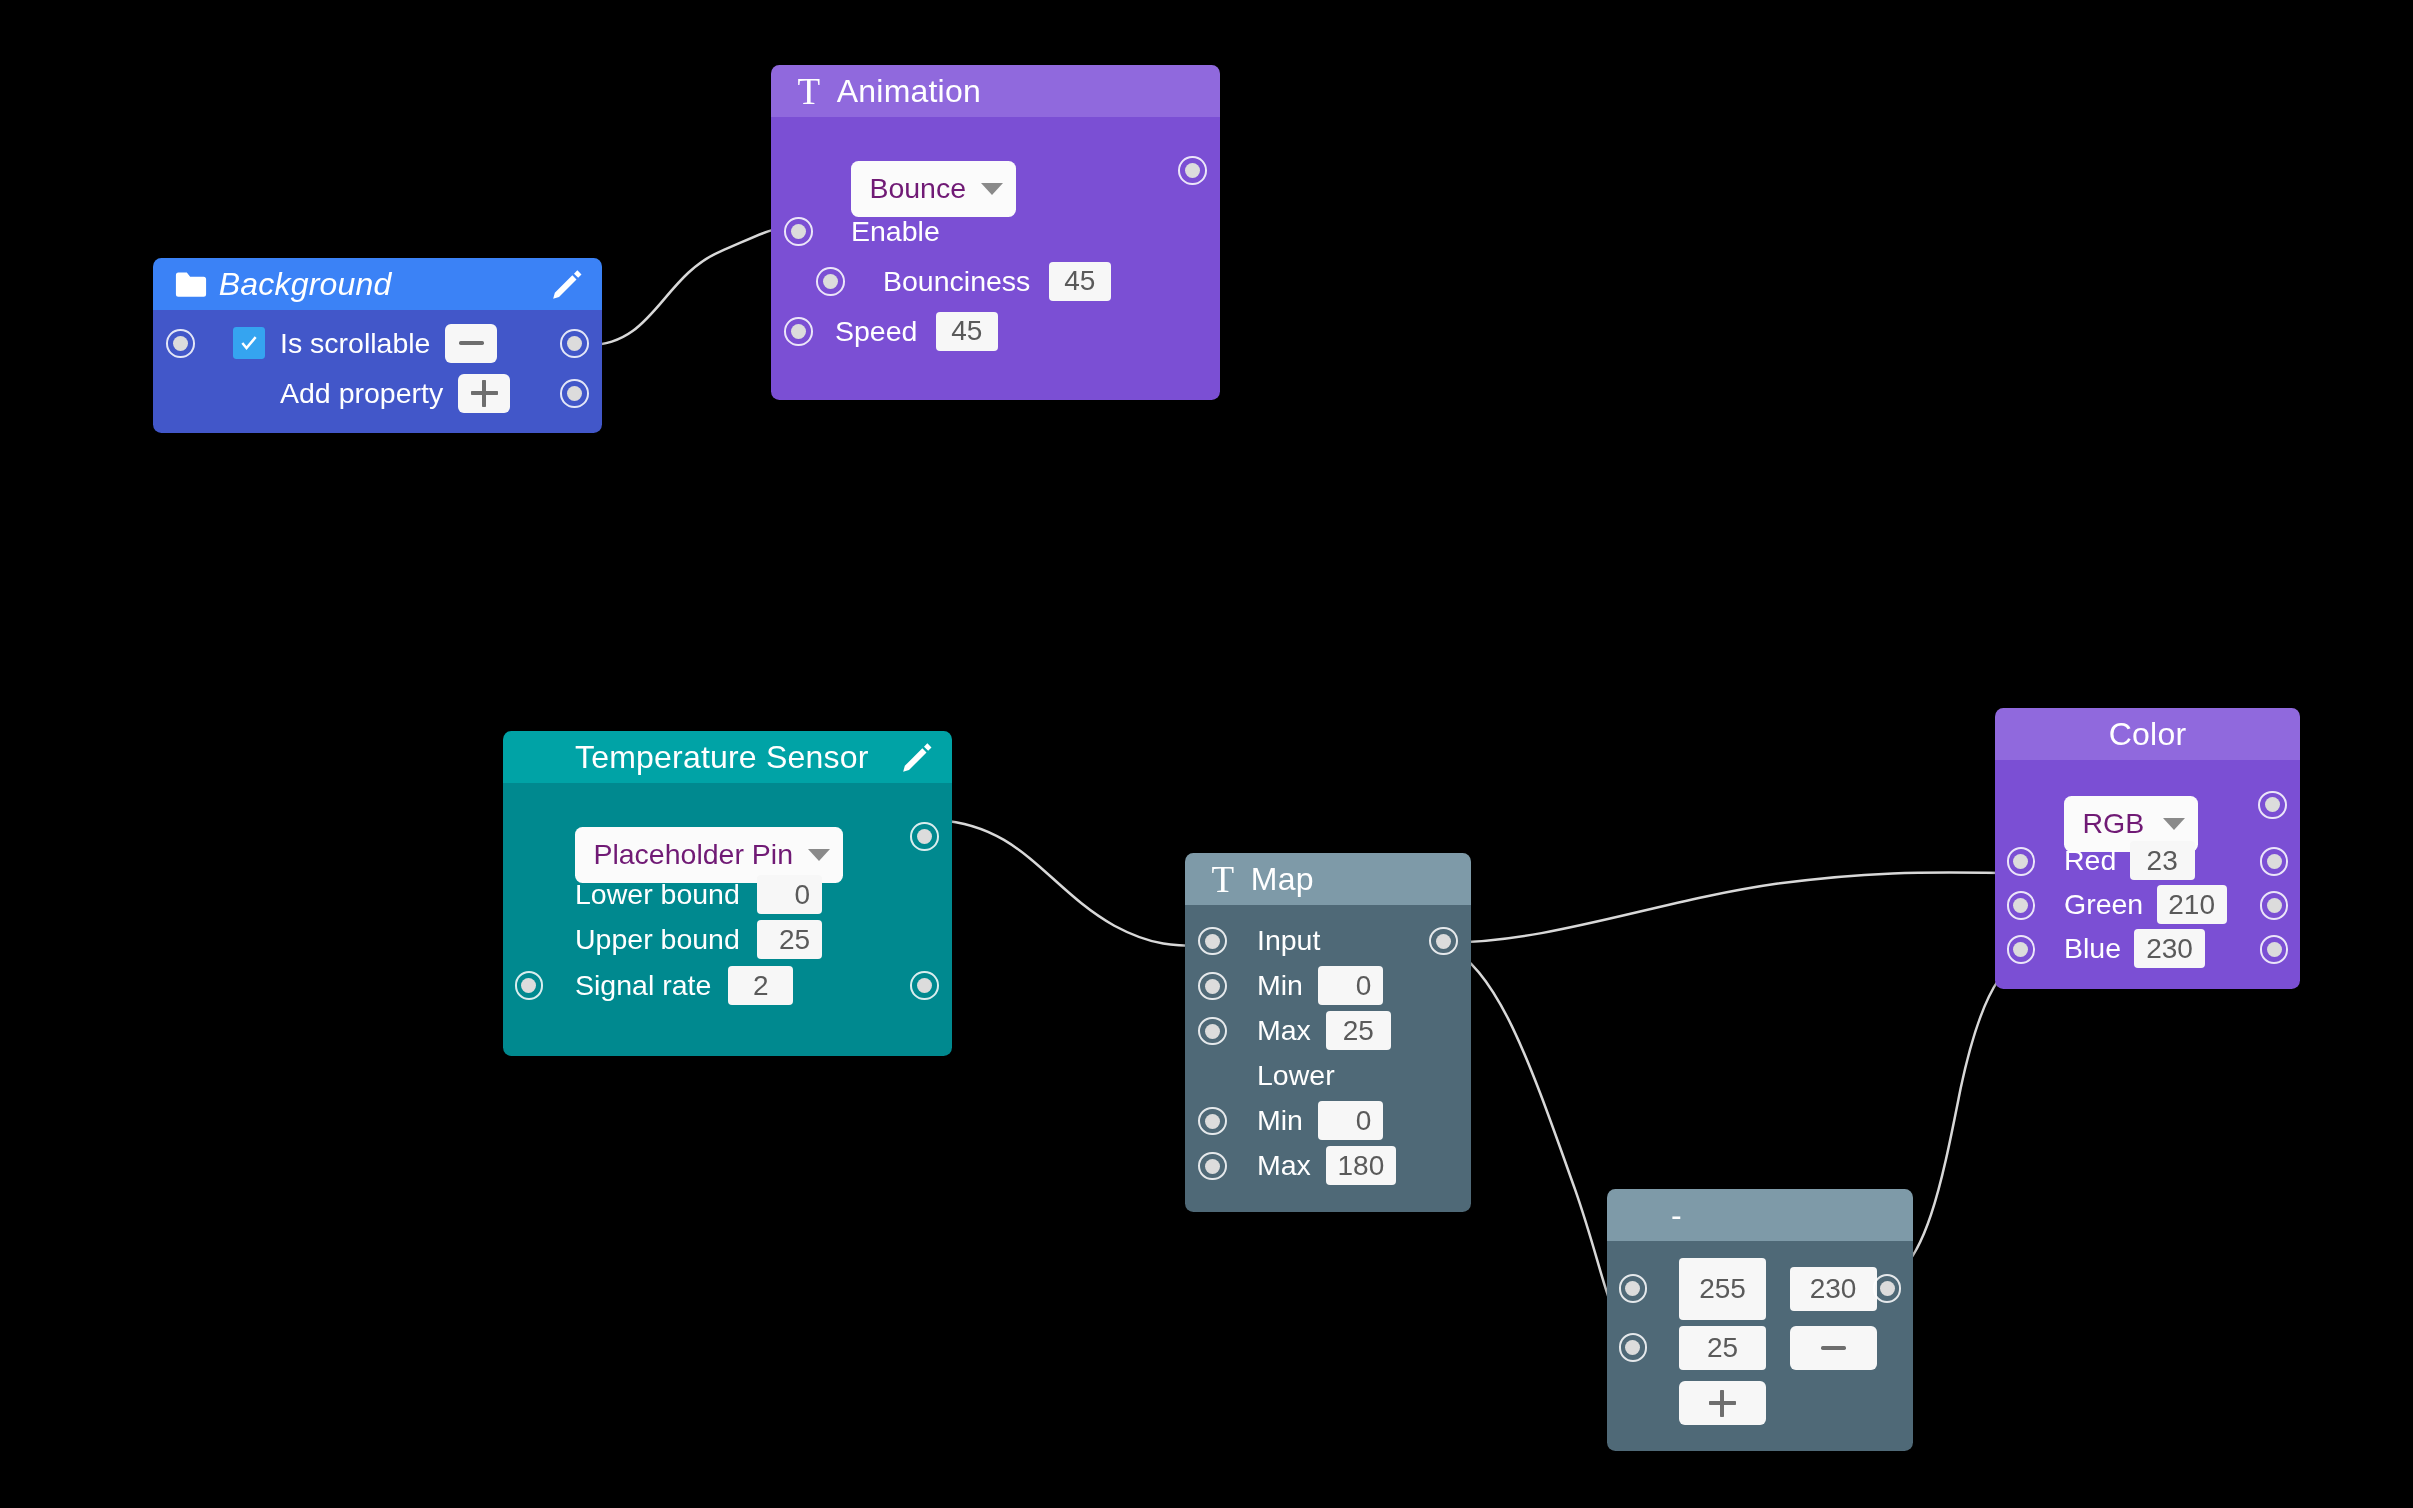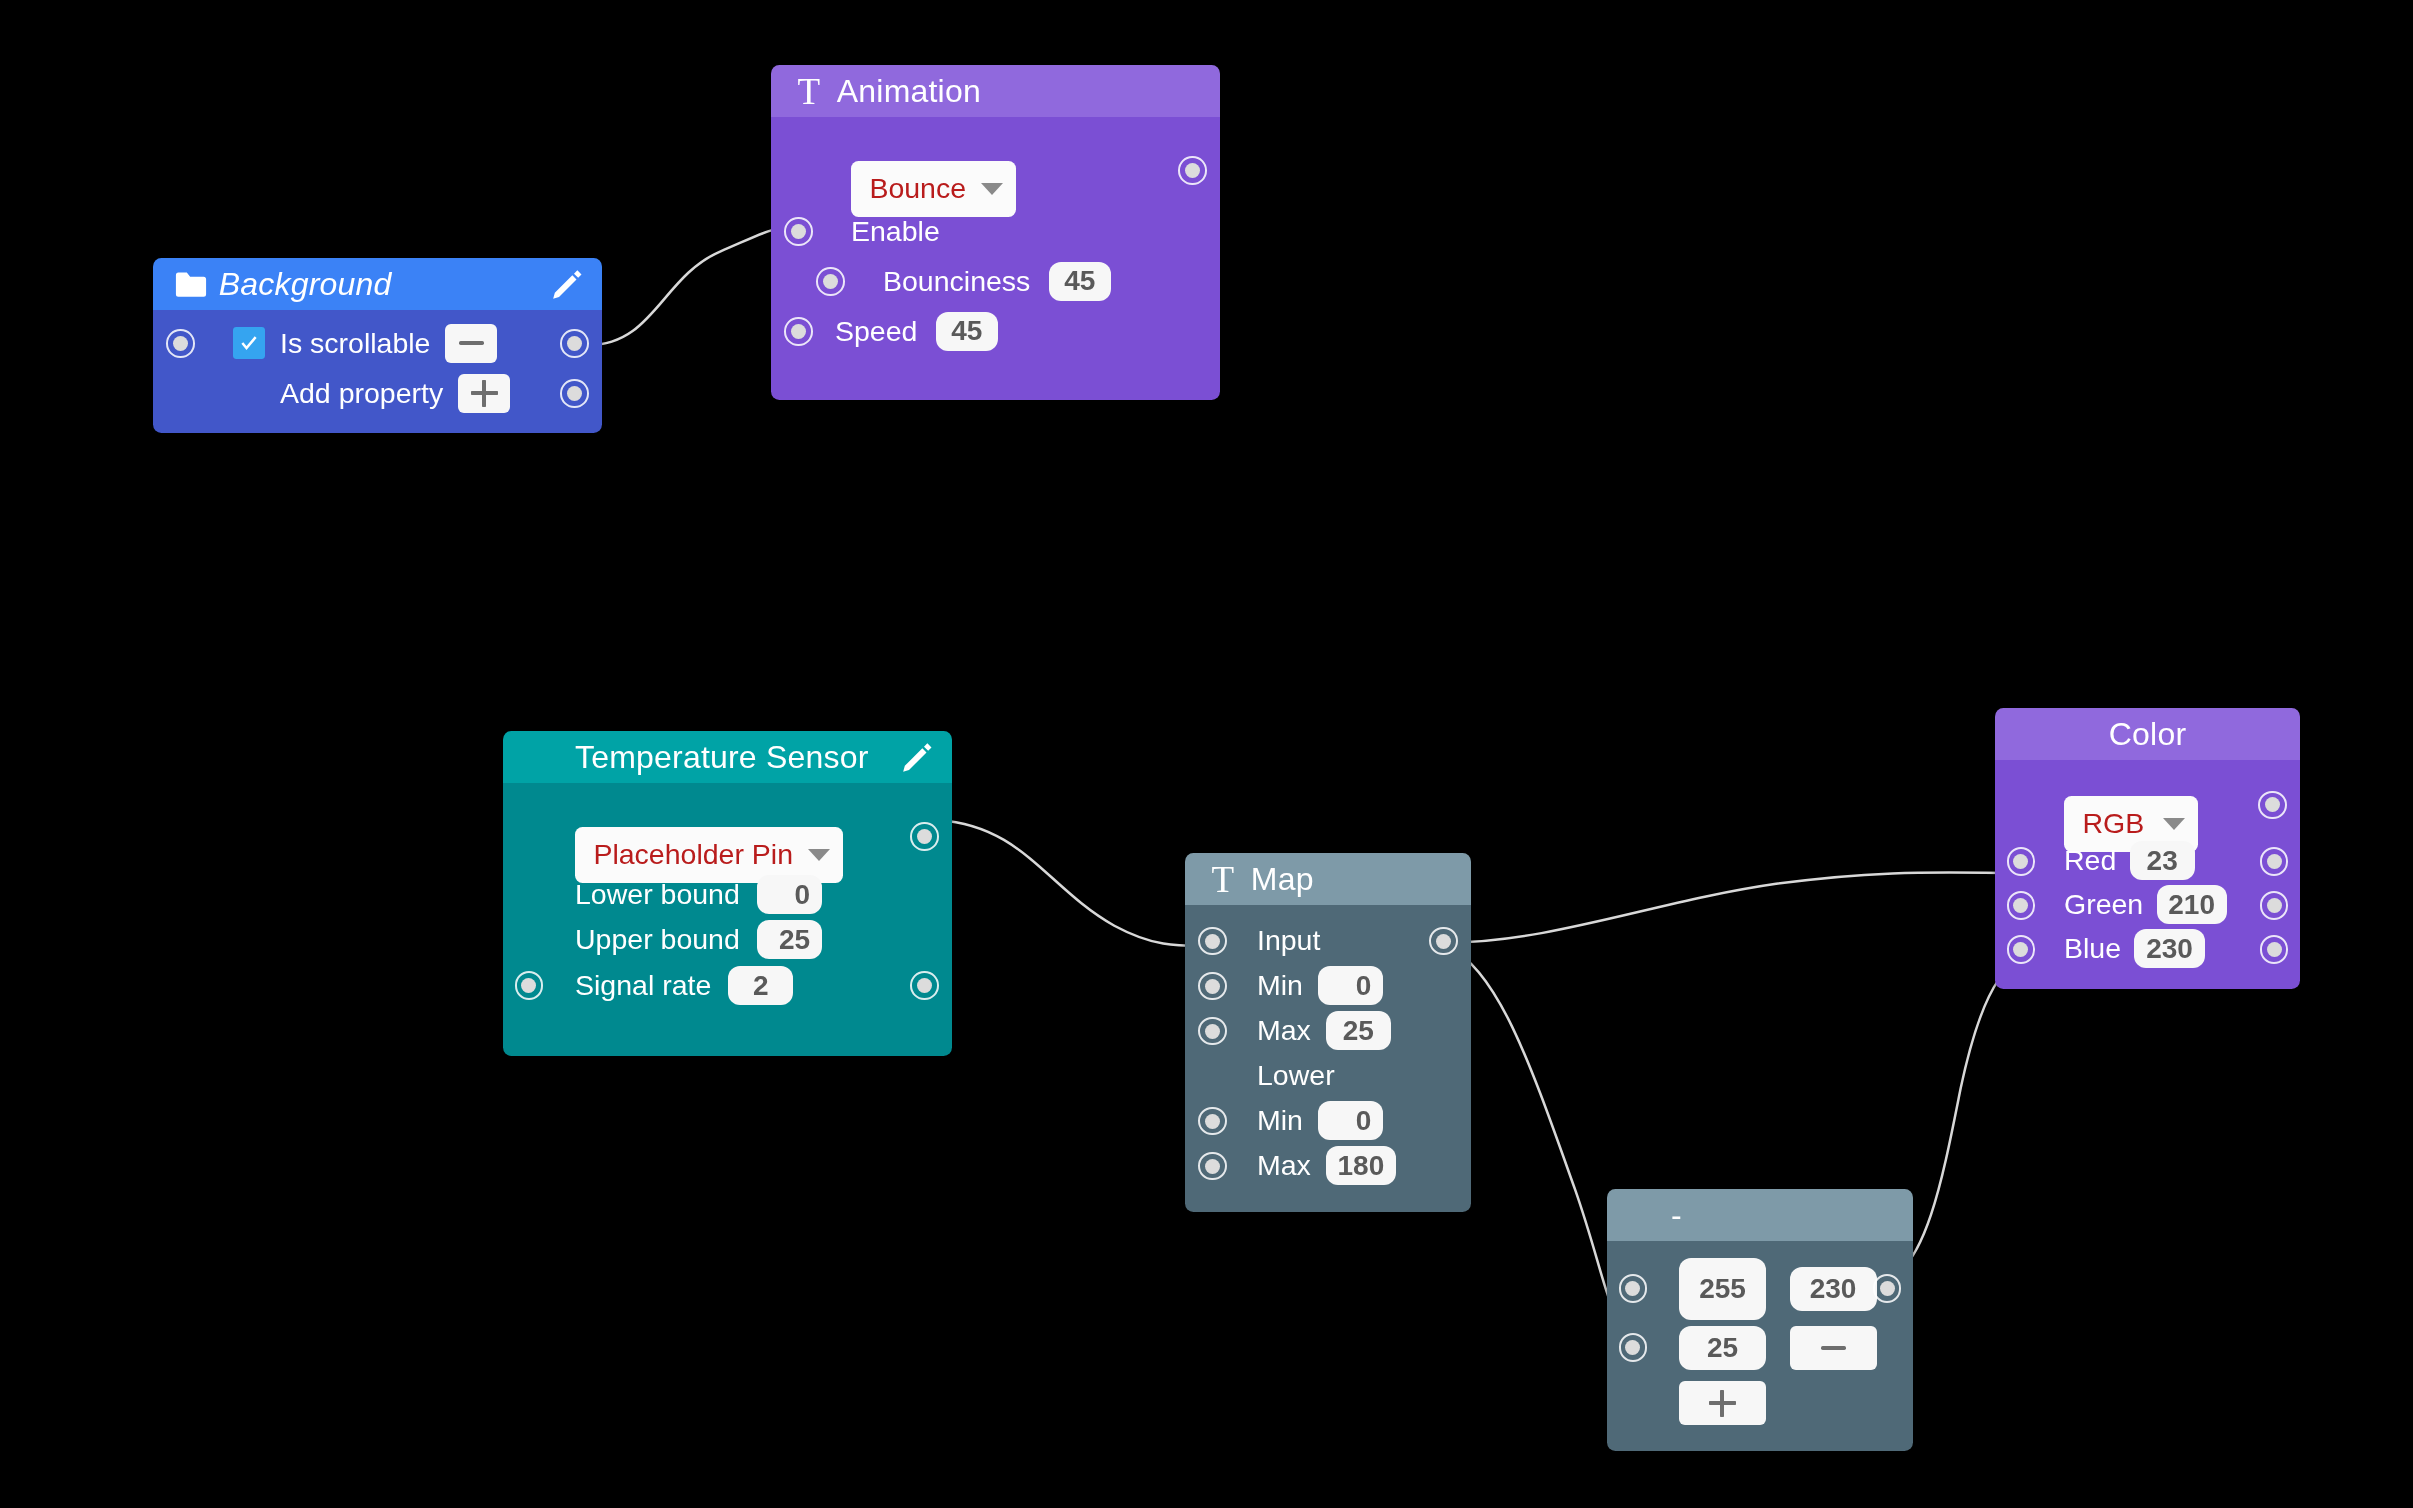--- a/index.html
+++ b/index.html
@@ -33,29 +33,29 @@
   
   .port{position:absolute;width:28.5px;height:28.5px;border-radius:50%;
         border:2.5px solid rgba(255,255,255,.85);box-sizing:border-box;
         display:flex;align-items:center;justify-content:center;}
   .port::after{content:"";width:15px;height:15px;border-radius:50%;
                background:#dcdcdc;}
   .port.in{left:13.4px;}
   .port.out{right:13.4px;}
 
   
-  .vbox{background:#f7f7f7;border-radius:12px;height:39px;min-width:62px;
+  .vbox{background:#f7f7f7;border-radius:4px;height:39px;min-width:62px;
         display:flex;align-items:center;justify-content:flex-end;
-        padding:0 11.7px;box-sizing:border-box;color:#5a5a5a;font-size:28px;font-weight:bold;}
+        padding:0 11.7px;box-sizing:border-box;color:#5a5a5a;font-size:28px;}
   .vbox.center{justify-content:center;}
 
   
   .dd{background:#fbfbfb;border-radius:7.5px;height:56px;display:flex;
       align-items:center;padding:0 13.4px 0 18.4px;box-sizing:border-box;
-      color:#b91c1c;font-size:28.5px;gap:15px;margin-top:37px;}
+      color:#701a75;font-size:28.5px;gap:15px;margin-top:37px;}
   .dd .caret{width:0;height:0;border-left:11px solid transparent;
              border-right:11px solid transparent;border-top:12.6px solid #8a8a8a;}
 
   
   .sqbtn{background:#f7f7f7;border-radius:5.9px;width:52px;height:39px;
          display:flex;align-items:center;justify-content:center;}
   .sqbtn .minus{width:25px;height:4.2px;background:#6e6e6e;border-radius:1.7px;}
   .sqbtn .plus{position:relative;width:27px;height:27px;}
   .sqbtn .plus::before,.sqbtn .plus::after{content:"";position:absolute;
         background:#6e6e6e;border-radius:0.8px;}

